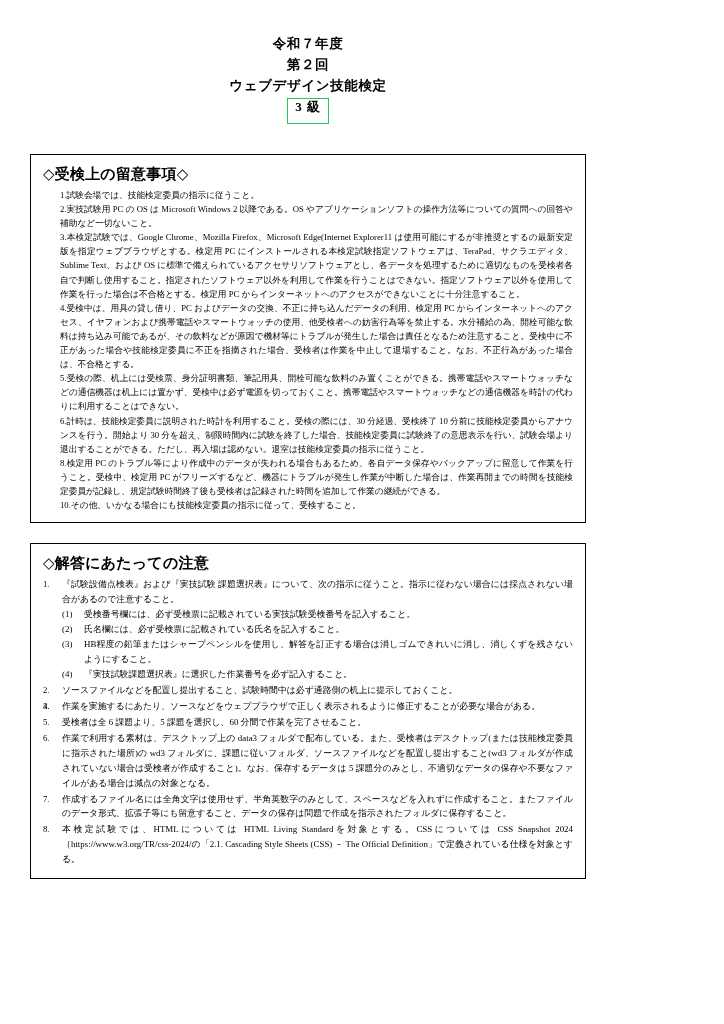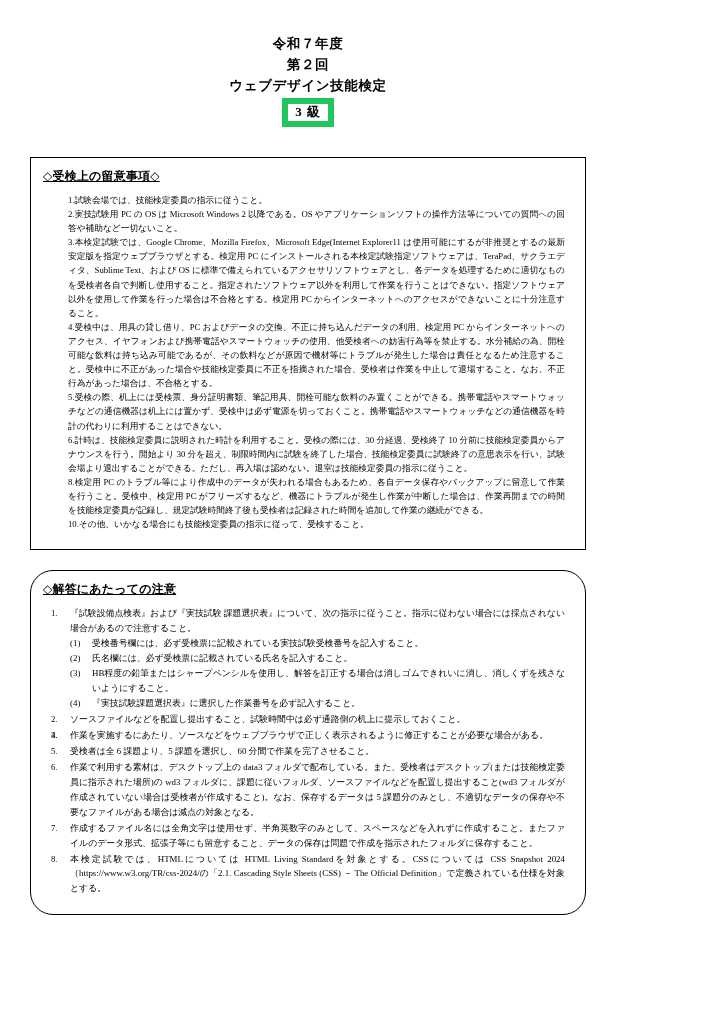--- a/index.html
+++ b/index.html
@@ -32,45 +32,44 @@
     font-weight: bold;
     letter-spacing: 0.6px;
   }
   .grade-line {
     display: flex;
     justify-content: center;
     align-items: center;
     margin: 1px 0 1px 0;
   }
   .grade-box {
-    border: 6px solid #22c55e;
-    padding: 0px 7px 1px 7px;
+    border: 1px solid #22c55e;
+    padding: 0px 7px 8px 7px;
     font-size: 13px;
     font-weight: bold;
     line-height: 1.25;
     letter-spacing: 1px;
   }
   
   .box {
     border: 1px solid #000;
     box-sizing: border-box;
     padding: 10px 12px 10px 12px;
   }
   .box-1 { margin-top: 30px; }
-  .box-2 { margin-top: 20px; border-radius: 23px; }
+  .box-2 { margin-top: 20px; }
   .box-title {
-    font-size: 12px;
+    font-size: 15px;
     font-weight: bold;
     margin-bottom: 4px;
     letter-spacing: 0.2px;
-    text-decoration: underline;
   }
   ol.numlist {
     list-style: none;
-    margin: 8px;
+    margin: 0;
     padding: 0;
   }
   ol.numlist > li {
     position: relative;
     padding-left: 17px;
     font-size: 8.7px;
     line-height: 1.62;
     text-align: justify;
     margin-bottom: 0px;
   }

